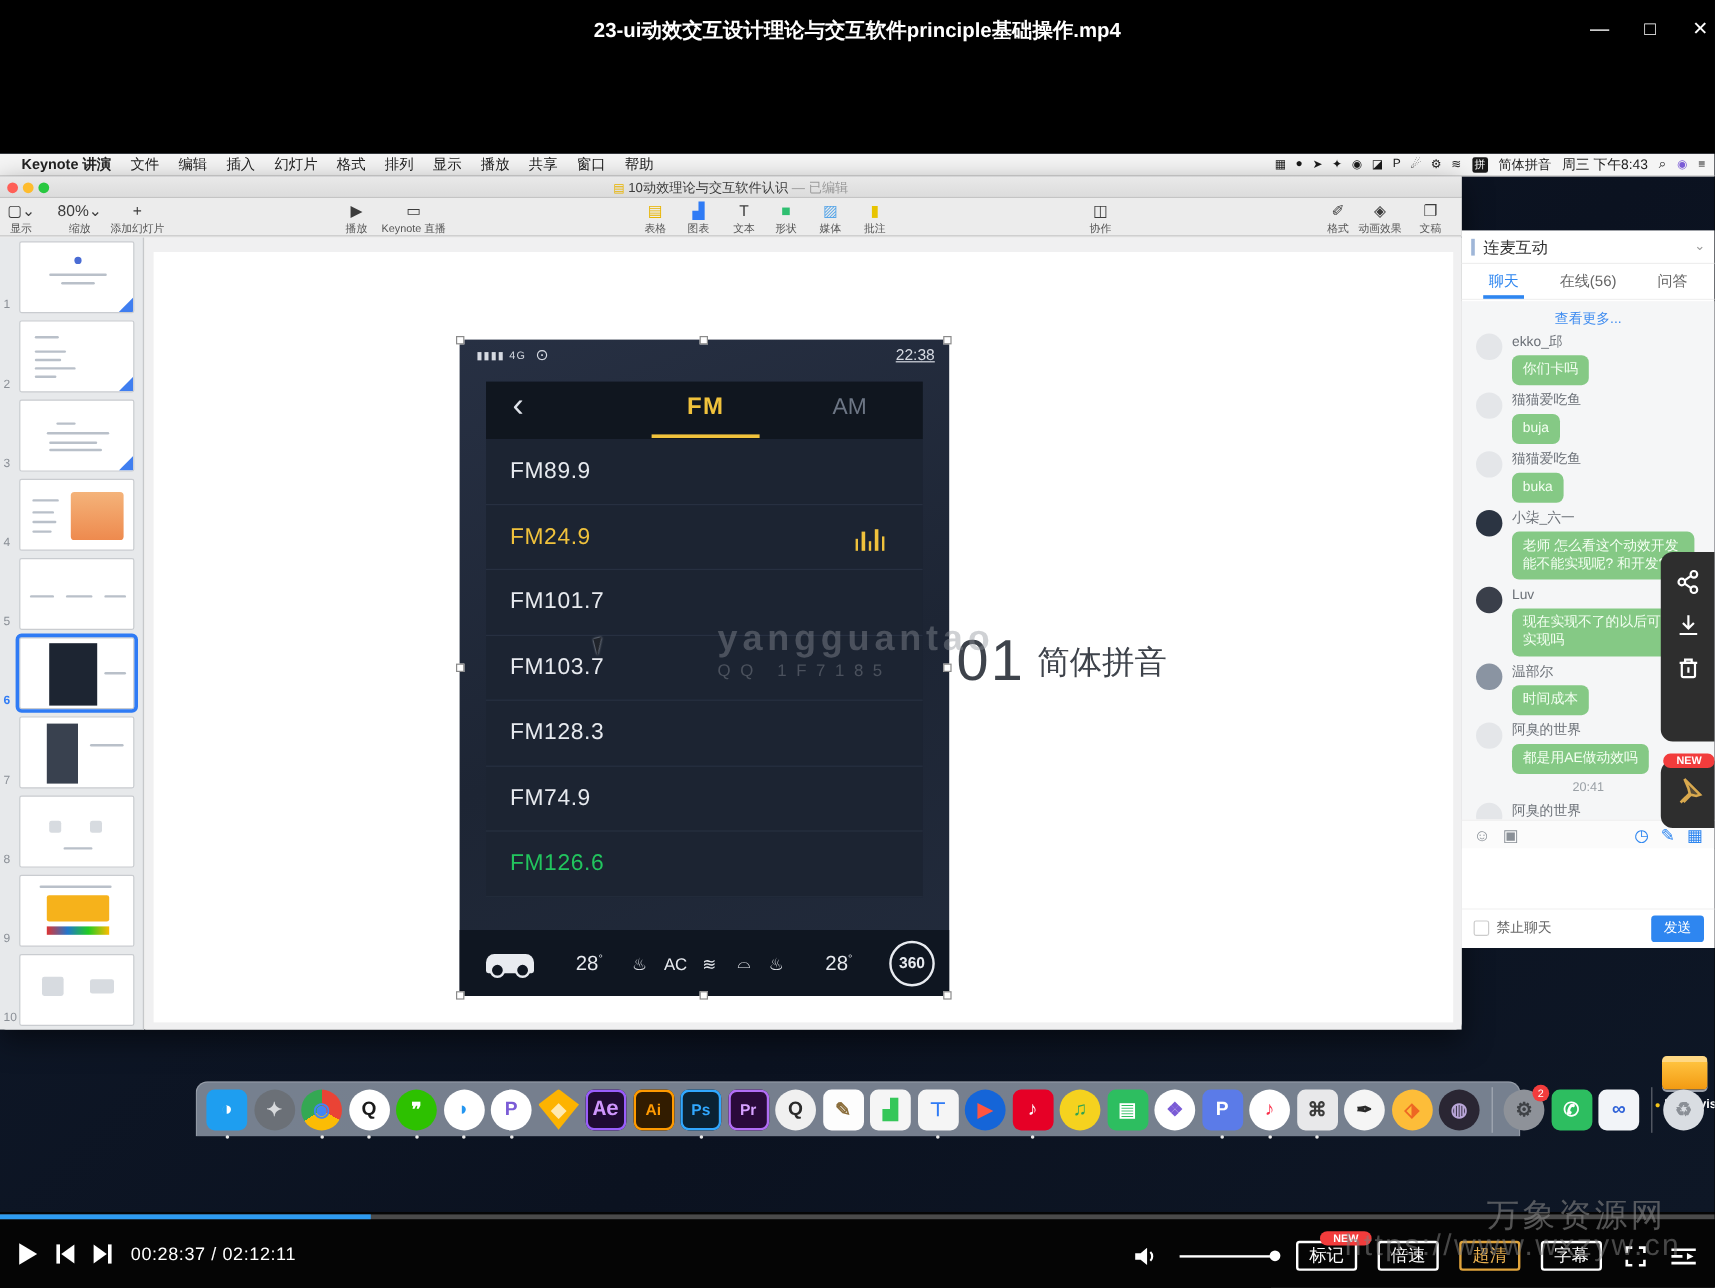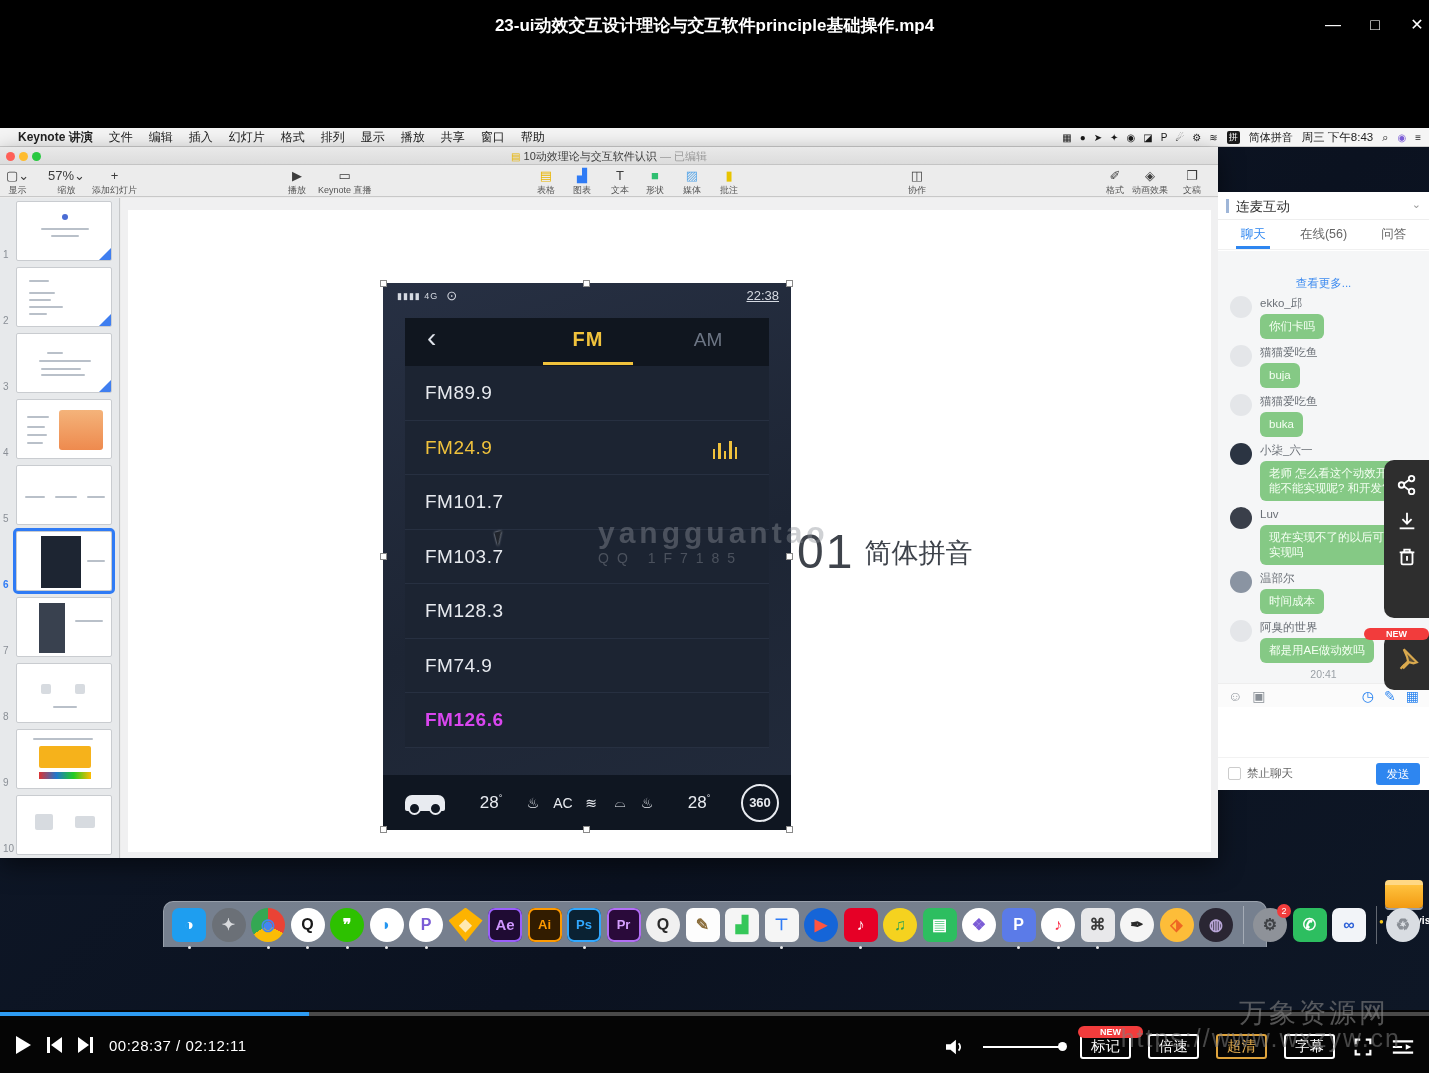--- a/index.html
+++ b/index.html
@@ -62,21 +62,21 @@
   #phone .statusbar .rt { margin-left:auto;text-decoration:underline; }
   #phone .hdr { position:absolute; left:22px; right:22px; top:35px; height:48px; background:#10161f; }
   #phone .hdr .back { position:absolute; left:22px; top:4px; font-size:28px; color:#dfe3ea; }
   #phone .hdr .fm { position:absolute; left:138px; top:10px; width:90px; text-align:center; color:#f0c23c; font-size:20px; font-weight:bold; letter-spacing:1px; }
   #phone .hdr .fm-under { position:absolute; left:138px; top:44px; width:90px; height:3px; background:#f0c23c; }
   #phone .hdr .am { position:absolute; left:268px; top:11px; width:70px; text-align:center; color:#6d7685; font-size:19px; }
   #phone .list { position:absolute; left:22px; right:22px; top:83px; height:382px; background:#1c2432; overflow:hidden; }
   .st-row { position:relative; height:54.5px; border-bottom:1px solid #273041; }
   .st-row .nm { position:absolute; left:20px; top:16px; font-size:19px; color:#e7eaef; letter-spacing:.5px; }
   .st-row.active .nm { color:#f0c23c; }
-  .st-row.dim .nm { color:#d946ef;font-weight:bold; }
+  .st-row.dim .nm { color:#22c55e; }
   .eq { position:absolute; right:32px; top:20px; display:flex; gap:3px; align-items:flex-end; height:18px; }
   .eq i { width:2.5px; background:#f0c23c; display:block; }
   #phone .footer { position:absolute; left:0; right:0; bottom:0; height:55px; background:#0f1621; display:flex; align-items:center; color:#e8ebf0; }
   .f-item { text-align:center; font-size:14px; }
   .car-ic { position:relative; width:40px; height:16px; background:#e8ebf0; border-radius:7px 7px 2px 2px; margin:0 auto; }
   .car-ic:before, .car-ic:after { content:""; position:absolute; bottom:-4px; width:9px; height:9px; background:#0f1621; border:2px solid #e8ebf0; border-radius:50%; }
   .car-ic:before { left:3px; } .car-ic:after { right:3px; }
   .deg { font-size:17px; } .deg sup { font-size:9px; }
   .r360 { width:38px; height:38px; border:2.5px solid #e8ebf0; border-radius:50%; line-height:34px; text-align:center; font-size:13px; font-weight:bold; }
   .handle { position:absolute; width:7px; height:7px; background:#fff; border:1px solid #8a8a8a; }
@@ -96,21 +96,21 @@
   #chat { position:absolute; left:1218px; top:64px; width:211px; height:598px; background:#fff; }
   #chat-hdr { position:relative; height:28px; border-bottom:1px solid #eee; }
   #chat-hdr .bar { position:absolute; left:8px; top:7px; width:3px; height:14px; background:#9fb6d8; }
   #chat-hdr .t { position:absolute; left:18px; top:6px; font-size:13.5px; color:#333; }
   #chat-hdr .chev { position:absolute; right:8px; top:6px; color:#999; font-size:11px; }
   #chat-tabs { position:relative; height:30px; display:flex; border-bottom:1px solid #f0f0f0; }
   .ctab { flex:1; text-align:center; font-size:12.5px; color:#666; line-height:28px; position:relative; }
   .ctab.on { color:#2e86f0; }
   .ctab.on:after { content:""; position:absolute; left:50%; margin-left:-17px; bottom:0; width:34px; height:3px; background:#2e86f0; }
   #chat-body { position:absolute; left:0; top:59px; width:211px; height:432px; background:#f5f6f7; overflow:hidden; padding:4px 0 0 0; }
-  .more-link { text-align:center; font-size:11.5px; color:#3f8cf0; margin:21px 0 4px; }
+  .more-link { text-align:center; font-size:11.5px; color:#3f8cf0; margin:3px 0 4px; }
   .msg { position:relative; padding:0 10px 0 42px; margin-bottom:5px; }
   .msg .ava { position:absolute; left:12px; top:1px; width:22px; height:22px; border-radius:50%; }
   .msg .who { font-size:11.5px; color:#6b7077; line-height:16px; }
   .msg .bub { display:inline-block; max-width:152px; background:#85c985; color:#f4fff2; font-size:11.5px; line-height:15px; padding:5px 9px; border-radius:6px; margin-top:3px; }
   .msg-time { text-align:center; color:#9aa0a6; font-size:10.5px; margin:4px 0 6px; }
   #chat-tools { position:absolute; left:0; top:491px; width:211px; height:24px; background:#fbfbfb; border-top:1px solid #eee; display:flex; align-items:center; padding:0 10px; gap:10px; }
   #chat-tools .gi { color:#8a9097; font-size:14px; }
   #chat-tools .spacer { flex:1; }
   #chat-tools .bi { color:#2e86f0; font-size:14px; }
   #chat-input { position:absolute; left:0; top:515px; width:211px; height:50px; background:#fff; }
@@ -118,21 +118,21 @@
   #chat-foot .cb { position:absolute; left:10px; top:9px; width:13px; height:13px; border:1px solid #ccc; border-radius:2px; background:#fff; }
   #chat-foot .cl { position:absolute; left:29px; top:8px; font-size:11.5px; color:#666; }
   #chat-foot .send { position:absolute; right:9px; top:5px; width:44px; height:22px; background:#2e86f0; color:#fff; font-size:11.5px; text-align:center; line-height:22px; border-radius:3px; }
 
   
   .fpanel { position:absolute; background:#2e2e2e; border-radius:10px 0 0 10px; }
   #fp1 { left:1384px; top:332px; width:45px; height:158px; }
   #fp1 svg { display:block; margin:14px auto 0; }
   #fp2 { left:1384px; top:506px; width:45px; height:56px; }
   #fp2 svg { display:block; margin:12px auto 0; }
-  .new-badge { position:absolute; background:#f23c3c; color:#fff; font-size:9px; font-weight:bold; padding:1px 22px; border-radius:7px; }
+  .new-badge { position:absolute; background:#f23c3c; color:#fff; font-size:9px; font-weight:bold; padding:1px 11px; border-radius:7px; }
   #fp2 .new-badge { right:0; top:-6px; }
 
   
   #drive { position:absolute; left:1379px; top:752px; width:50px; text-align:center; }
   #drive .box { width:38px; height:28px; margin:0 auto; background:linear-gradient(#ffc23e,#f29a12); border-radius:4px; border-top:5px solid #ffd884; box-shadow:0 2px 0 #9aa0ab; }
   #drive .lbl { margin-top:6px; color:#fff; font-size:10.5px; font-weight:bold; white-space:nowrap; }
   #drive .lbl:before { content:"●"; color:#f5c518; font-size:8px; margin-right:3px; }
 
   
   #dock { position:absolute; left:163px; top:773px; width:1104px; height:46px; background:rgba(145,155,170,.8); border:1px solid rgba(255,255,255,.25); border-bottom:none; border-radius:10px 10px 0 0; display:flex; align-items:center; padding:0 8px; gap:5.5px; }
@@ -219,21 +219,21 @@
         <span class="tl y"></span>
         <span class="tl g"></span>
         <span class="tt"><span class="doc">▤</span> <span>10动效理论与交互软件认识</span> <span class="suffix">— 已编辑</span></span>
       </div>
       <div id="ktoolbar">
           <div class="tbtn" style="left: 6px;">
             <span class="ic">▢⌄</span>
             <span class="lb">显示</span>
           </div>
           <div class="tbtn" style="left: 48px;">
-            <span class="ic">57%⌄</span>
+            <span class="ic">80%⌄</span>
             <span class="lb">缩放</span>
           </div>
           <div class="tbtn" style="left: 92px;">
             <span class="ic">+</span>
             <span class="lb">添加幻灯片</span>
           </div>
           <div class="tbtn" style="left: 288px;">
             <span class="ic">▶</span>
             <span class="lb">播放</span>
           </div>
@@ -558,21 +558,21 @@
           <span class="dot"></span>
         </div>
         <div class="dapp">
           <div class="face ci" style="background: rgb(255, 255, 255); color: rgb(123, 92, 214); font-size: 16px;">P</div>
           <span class="dot"></span>
         </div>
         <div class="dapp">
           <div class="face dm" style="background: rgb(253, 179, 0); color: rgb(255, 233, 176); font-size: 16px;">◆</div>
         </div>
         <div class="dapp">
-          <div class="face sq" style="background: rgb(31, 11, 51); color: rgb(207, 150, 253); font-size: 15px; box-shadow: rgb(154, 94, 252) 0px 0px 0px 2px inset;">Ae</div>
+          <div class="face sq" style="background: rgb(31, 11, 51); color: rgb(207, 150, 253); font-size: 18px; box-shadow: rgb(154, 94, 252) 0px 0px 0px 2px inset; font-family: Liberation Mono, monospace;">Ae</div>
         </div>
         <div class="dapp">
           <div class="face sq" style="background: rgb(50, 28, 0); color: rgb(255, 154, 0); font-size: 13px; box-shadow: rgb(255, 154, 0) 0px 0px 0px 2px inset;">Ai</div>
         </div>
         <div class="dapp">
           <div class="face sq" style="background: rgb(10, 34, 51); color: rgb(49, 168, 255); font-size: 13px; box-shadow: rgb(49, 168, 255) 0px 0px 0px 2px inset;">Ps</div>
           <span class="dot"></span>
         </div>
         <div class="dapp">
           <div class="face sq" style="background: rgb(42, 10, 58); color: rgb(214, 161, 255); font-size: 13px; box-shadow: rgb(178, 110, 245) 0px 0px 0px 2px inset;">Pr</div>

